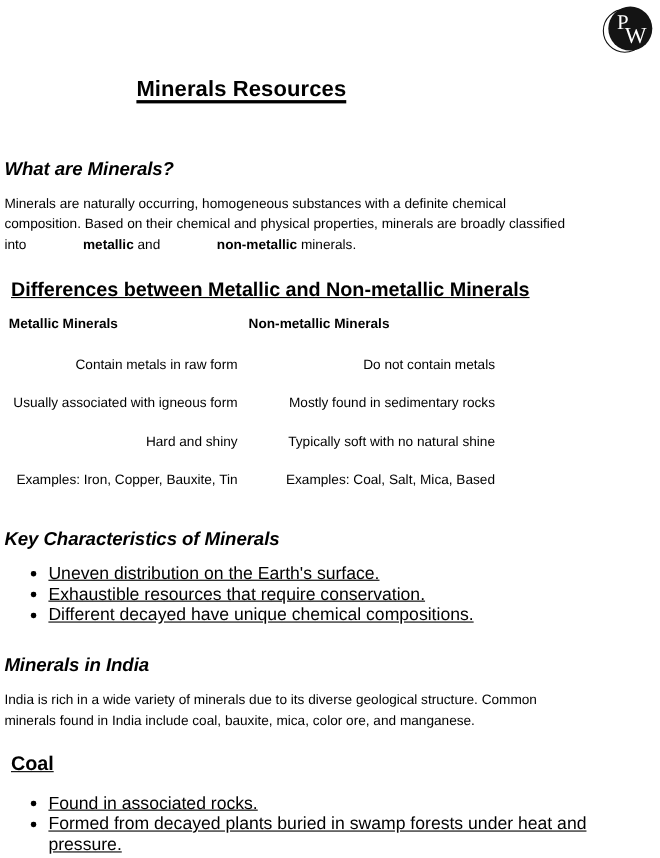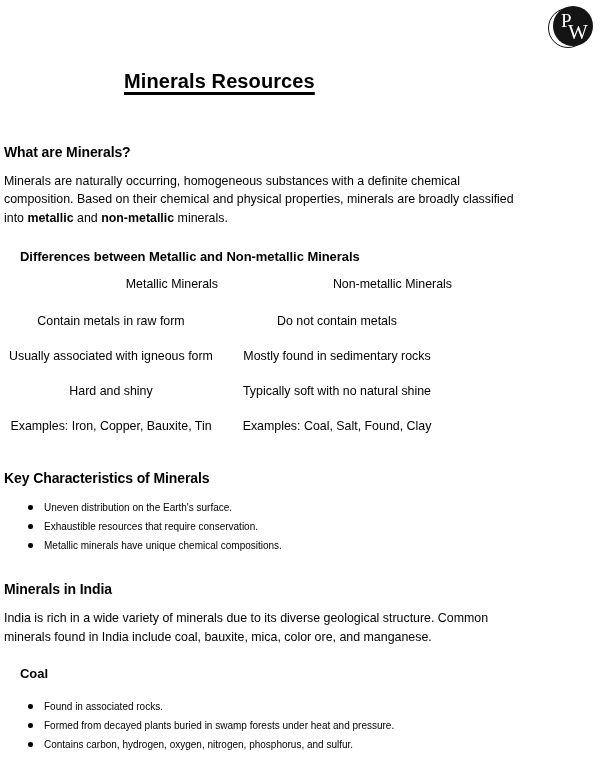--- a/index.html
+++ b/index.html
@@ -89,79 +89,82 @@
 
   
   .content {
     position: absolute;
     left: 4px;
     top: 144px;
     width: 586px;
   }
 
   h2.sec {
-    font-size: 14px;
+    font-size: 17px;
     font-weight: bold;
     margin: 0 0 12px 0;
     letter-spacing: -0.1px;
+    font-style: italic;
   }
   h3.sub {
-    font-size: 13px;
-    font-weight: bold;
-    margin: 0 0 0 16px;
+    font-size: 18px;
+    font-weight: bold;
+    margin: 0 0 0 6px;
     letter-spacing: -0.05px;
+    text-decoration: underline;
   }
 
   p.body {
     font-size: 12.4px;
     line-height: 18.4px;
     margin: 0;
     max-width: 510px;
   }
-  p.body b { font-weight: bold; }
+  p.body b { font-weight: bold; margin-left: 48px; }
   .gap-16 { height: 16px; }
   .gap-20 { height: 20px; }
   .gap-22 { height: 22px; }
   .gap-26 { height: 26px; }
 
   
   table.cmp {
     border-collapse: collapse;
     width: 452px;
     table-layout: fixed;
     margin: 0;
   }
   table.cmp col.c1 { width: 218px; }
   table.cmp col.c2 { width: 234px; }
   table.cmp th {
     font-size: 12.4px;
-    font-weight: normal;
-    text-align: right;
+    font-weight: bold;
+    text-align: left;
     padding: 13px 4px 13px 4px;
     vertical-align: top;
   }
   table.cmp td {
     font-size: 12.4px;
     line-height: 17px;
-    text-align: center;
+    text-align: right;
     padding: 9px 6px 9px 2px;
     vertical-align: top;
   }
 
   
   ul.bul {
     margin: 0;
     padding: 0 0 0 40px;
     list-style: none;
   }
   ul.bul li {
-    font-size: 10px;
+    font-size: 16px;
     line-height: 19px;
     position: relative;
     margin: 0;
+    text-decoration: underline;
   }
   ul.bul li::before {
     content: "";
     position: absolute;
     left: -16px;
     top: 7px;
     width: 4.5px;
     height: 4.5px;
     background: #000000;
     border-radius: 50%;
@@ -210,33 +213,33 @@
         <tr>
           <td>Usually associated with igneous form</td>
           <td>Mostly found in sedimentary rocks</td>
         </tr>
         <tr>
           <td>Hard and shiny</td>
           <td>Typically soft with no natural shine</td>
         </tr>
         <tr>
           <td>Examples: Iron, Copper, Bauxite, Tin</td>
-          <td>Examples: Coal, Salt, Found, Clay</td>
+          <td>Examples: Coal, Salt, Mica, Based</td>
         </tr>
       </tbody>
     </table>
 
     <div class="gap-26"></div>
 
     <h2 class="sec">Key Characteristics of Minerals</h2>
 
     <ul class="bul">
       <li>Uneven distribution on the Earth's surface.</li>
       <li>Exhaustible resources that require conservation.</li>
-      <li>Metallic minerals have unique chemical compositions.</li>
+      <li>Different decayed have unique chemical compositions.</li>
     </ul>
 
     <div class="gap-26"></div>
 
     <h2 class="sec">Minerals in India</h2>
 
     <p class="body">India is rich in a wide variety of minerals due to its diverse geological structure. Common minerals found in India include coal, bauxite, mica, color ore, and manganese.</p>
 
     <div class="gap-20"></div>
 

